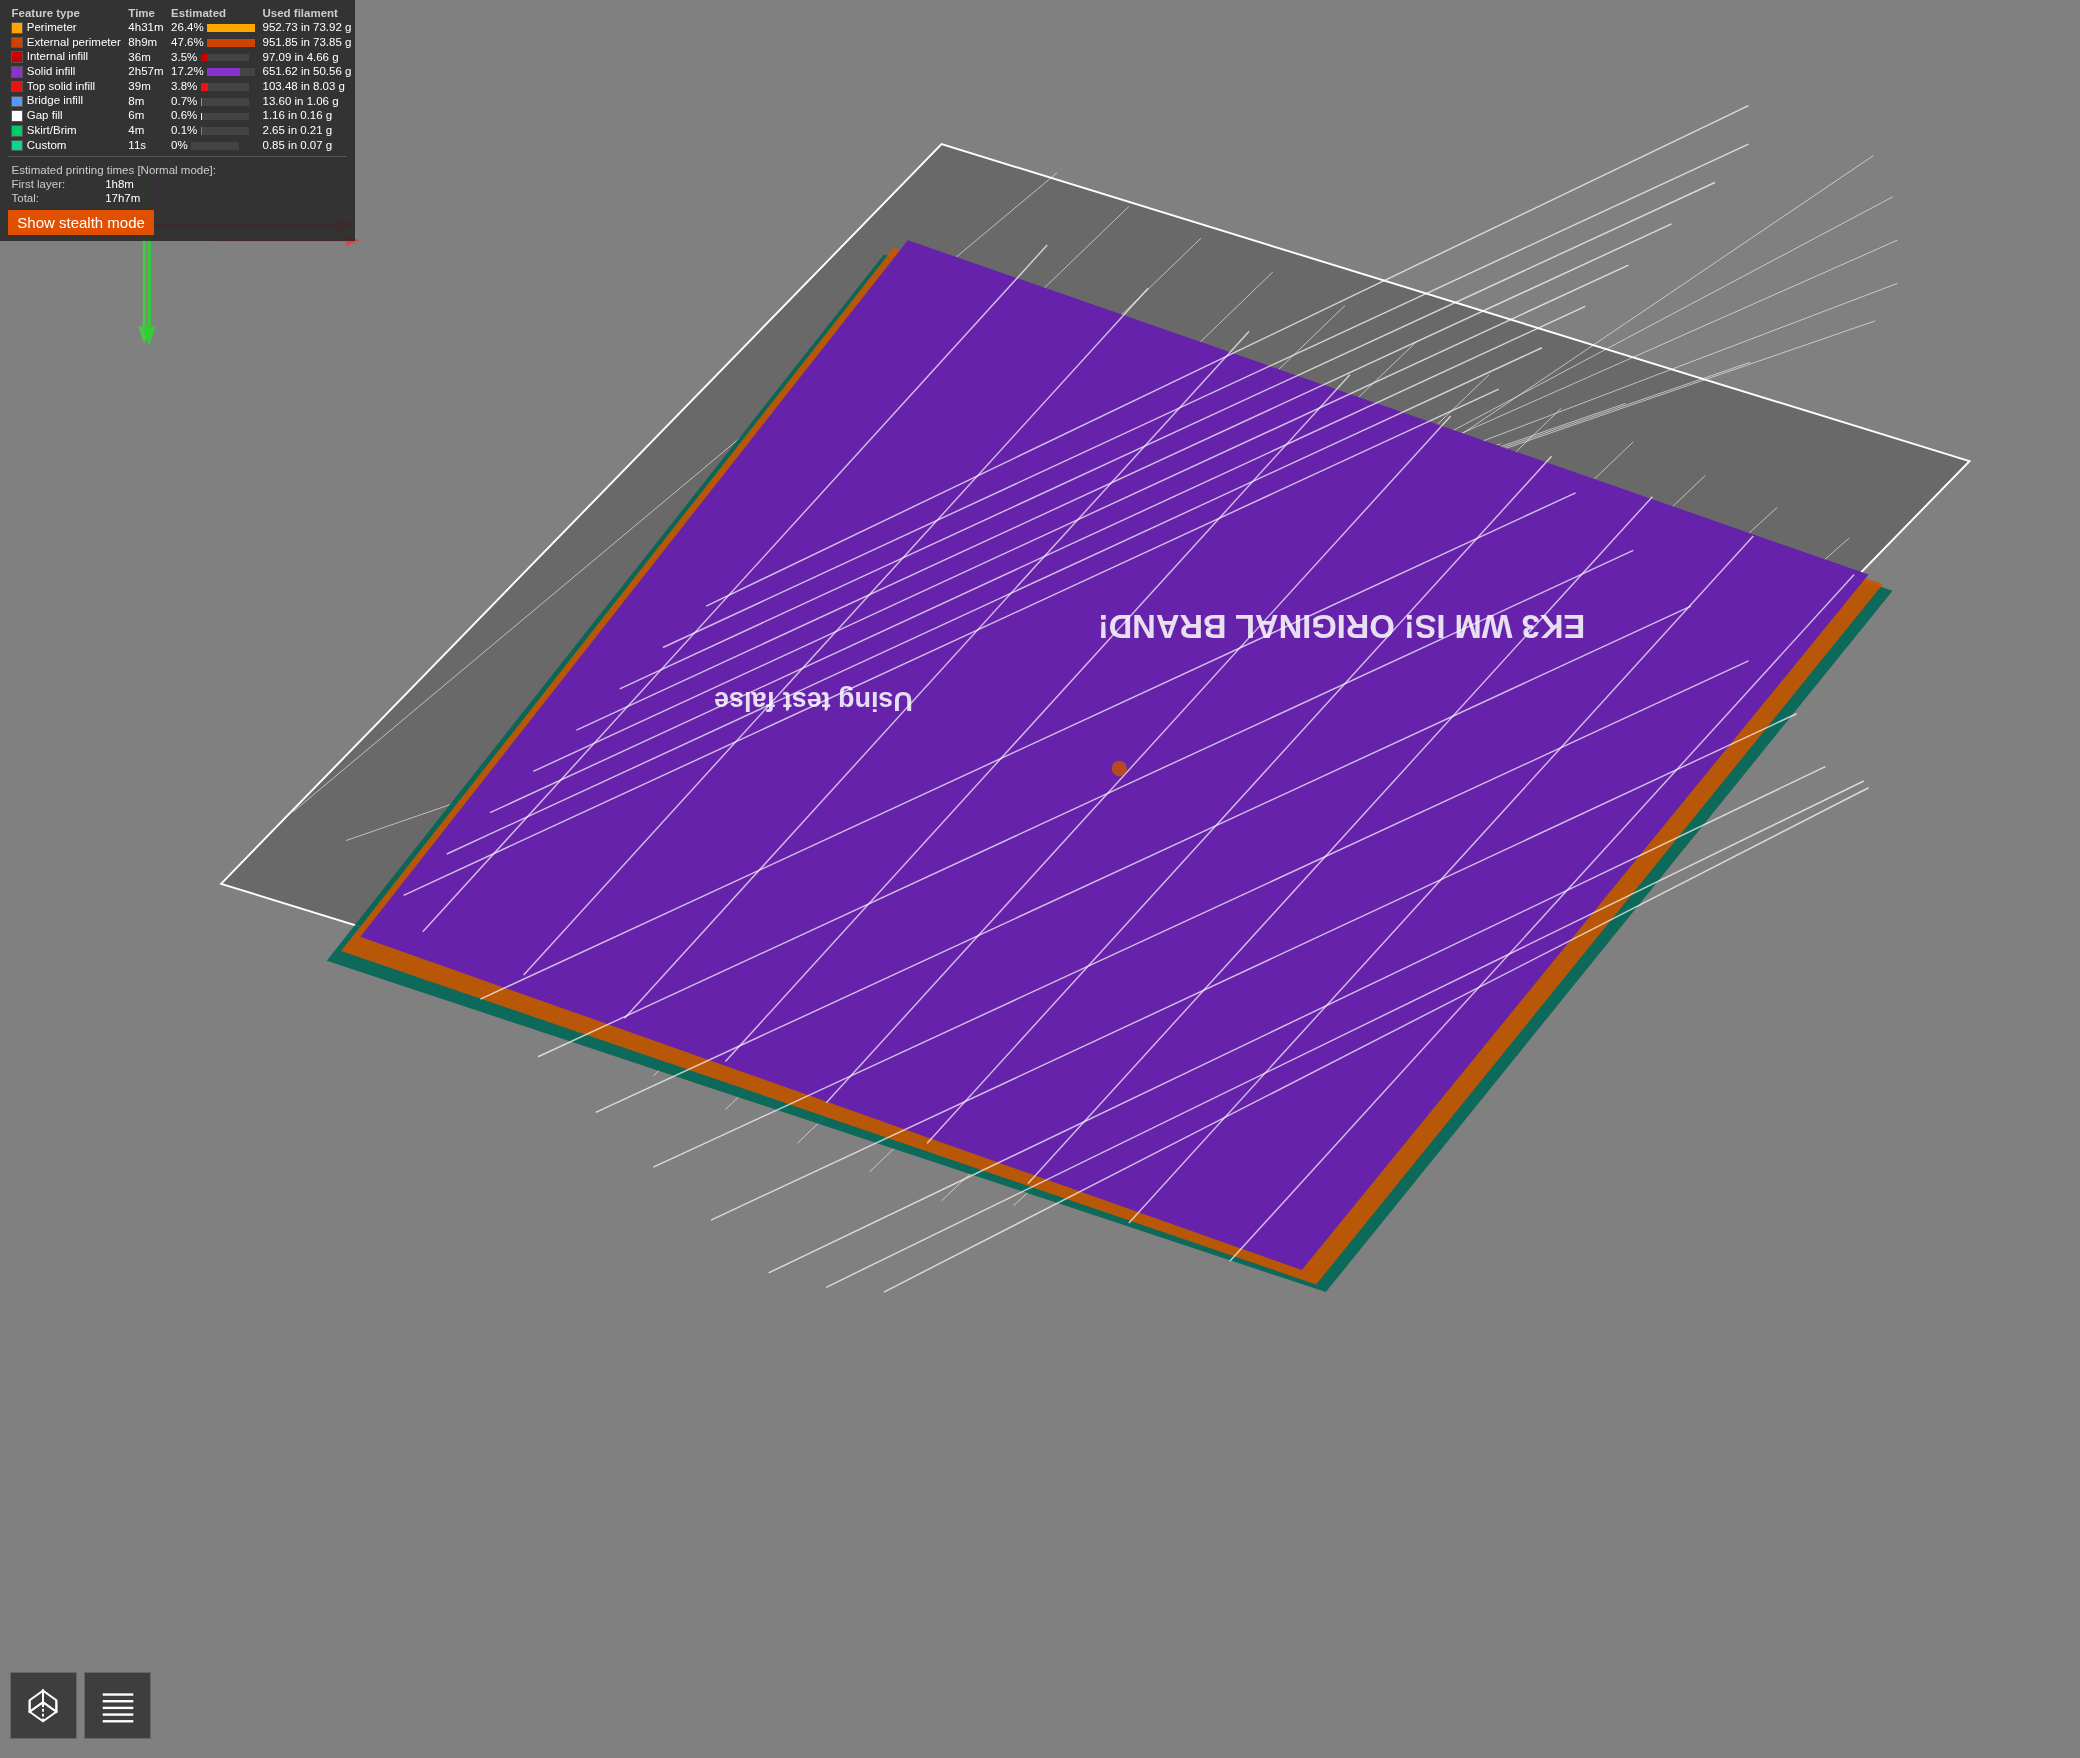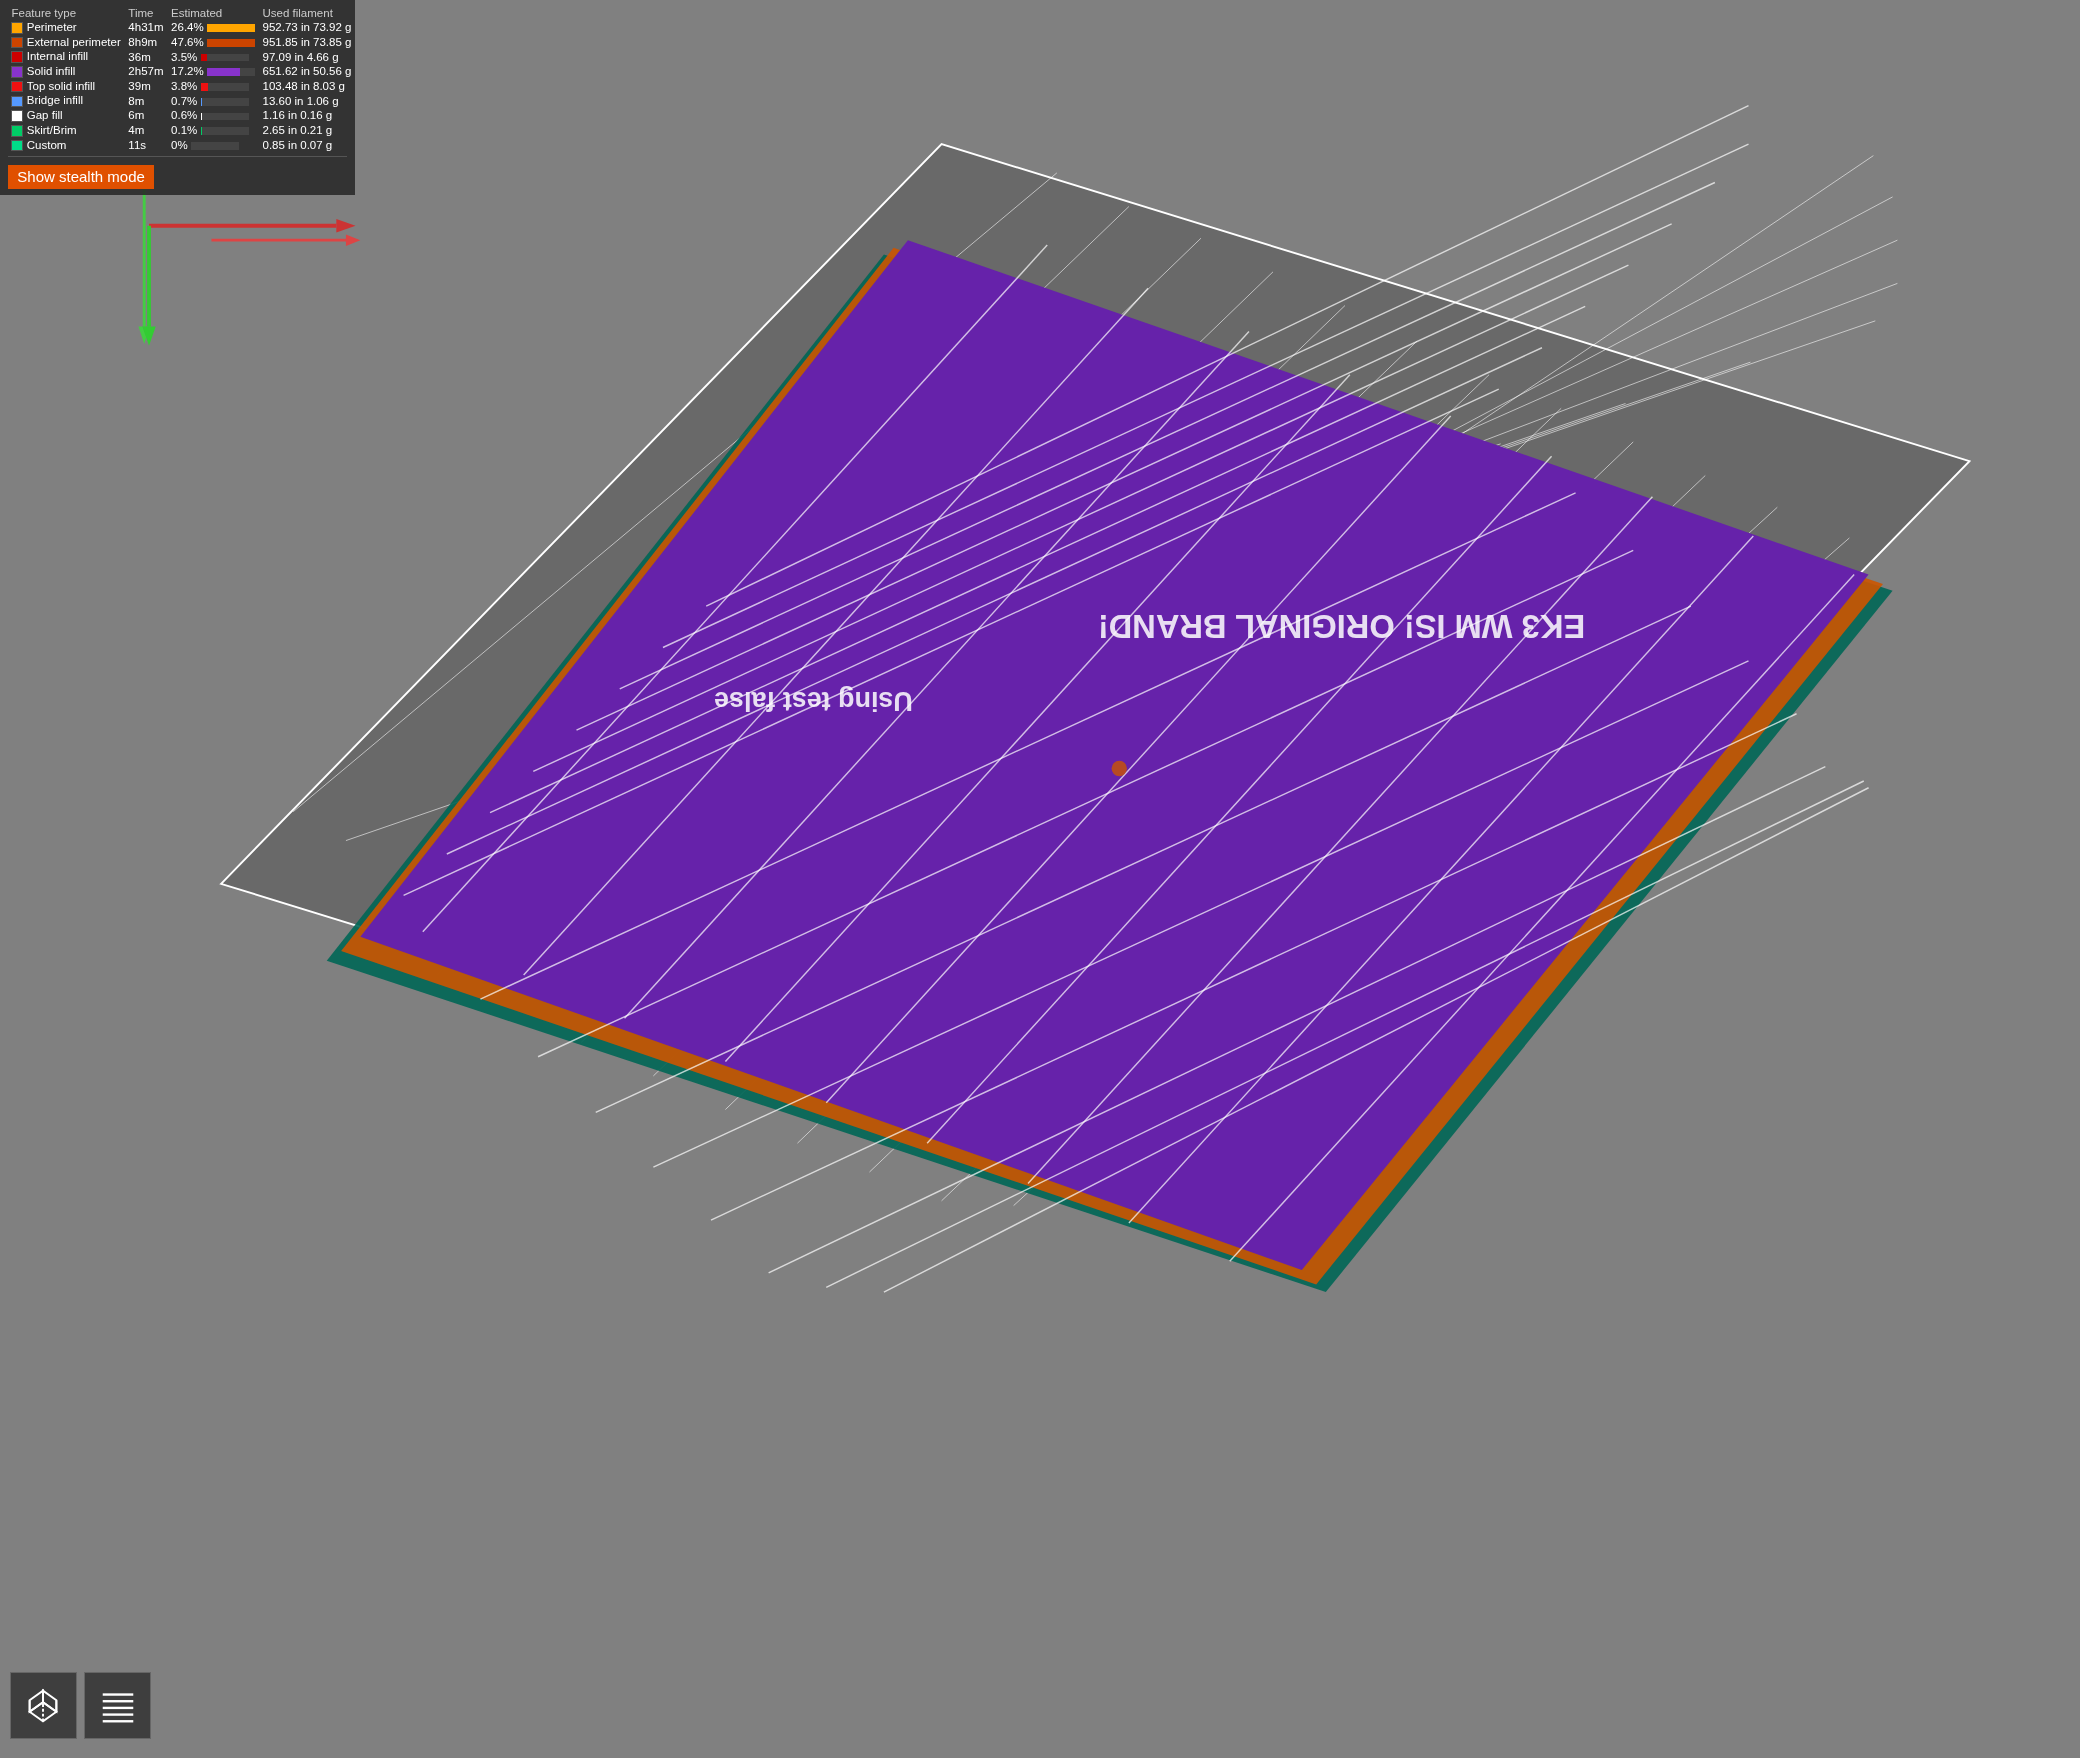--- a/index.html
+++ b/index.html
@@ -26,21 +26,21 @@
     }
 
     .stats-table {
       width: 100%;
       border-collapse: collapse;
     }
     .stats-table th {
       text-align: left;
       color: #cccccc;
       font-size: 11.5px;
-      font-weight: normal;
+      font-weight: bold;
       padding: 1px 3.8px;
     }
     .stats-table td {
       font-size: 11.5px;
       padding: 1px 3.8px;
       white-space: nowrap;
     }
     .color-swatch {
       display: inline-block;
       width: 11.5px;
@@ -280,20 +280,31 @@
           <td><span class="color-swatch" style="background: rgb(0, 221, 136);"></span>Custom</td>
           <td>11s</td>
           <td>0% <div class="pct-bar-container"><div class="pct-bar-fill" style="width: 0px; background: rgb(0, 221, 136);"></div></div></td>
           <td>0.85 in  0.07 g</td>
         </tr>
       </tbody>
   </table>
 
   <hr class="divider">
 
+  <div class="timing-section">
+    <div style="font-size:11.5px;color:#cccccc;padding:1px 0;">Estimated printing times [Normal mode]:</div>
+    <div class="timing-row">
+      <span class="timing-label">First layer:</span>
+      <span class="timing-value">1h8m</span>
+    </div>
+    <div class="timing-row">
+      <span class="timing-label">Total:</span>
+      <span class="timing-value">17h7m</span>
+    </div>
+  </div>
 
   <button class="stealth-btn">Show stealth mode</button>
 </div>
 
 <div id="bottom-icons">
   <div class="bottom-icon">
     <svg width="42" height="42" viewBox="0 0 44 44">
 
       <polygon points="8,28 22,38 36,28 22,18" fill="none" stroke="white" stroke-width="2"></polygon>
       <polygon points="8,28 8,16 22,6 22,18" fill="none" stroke="white" stroke-width="2"></polygon>

